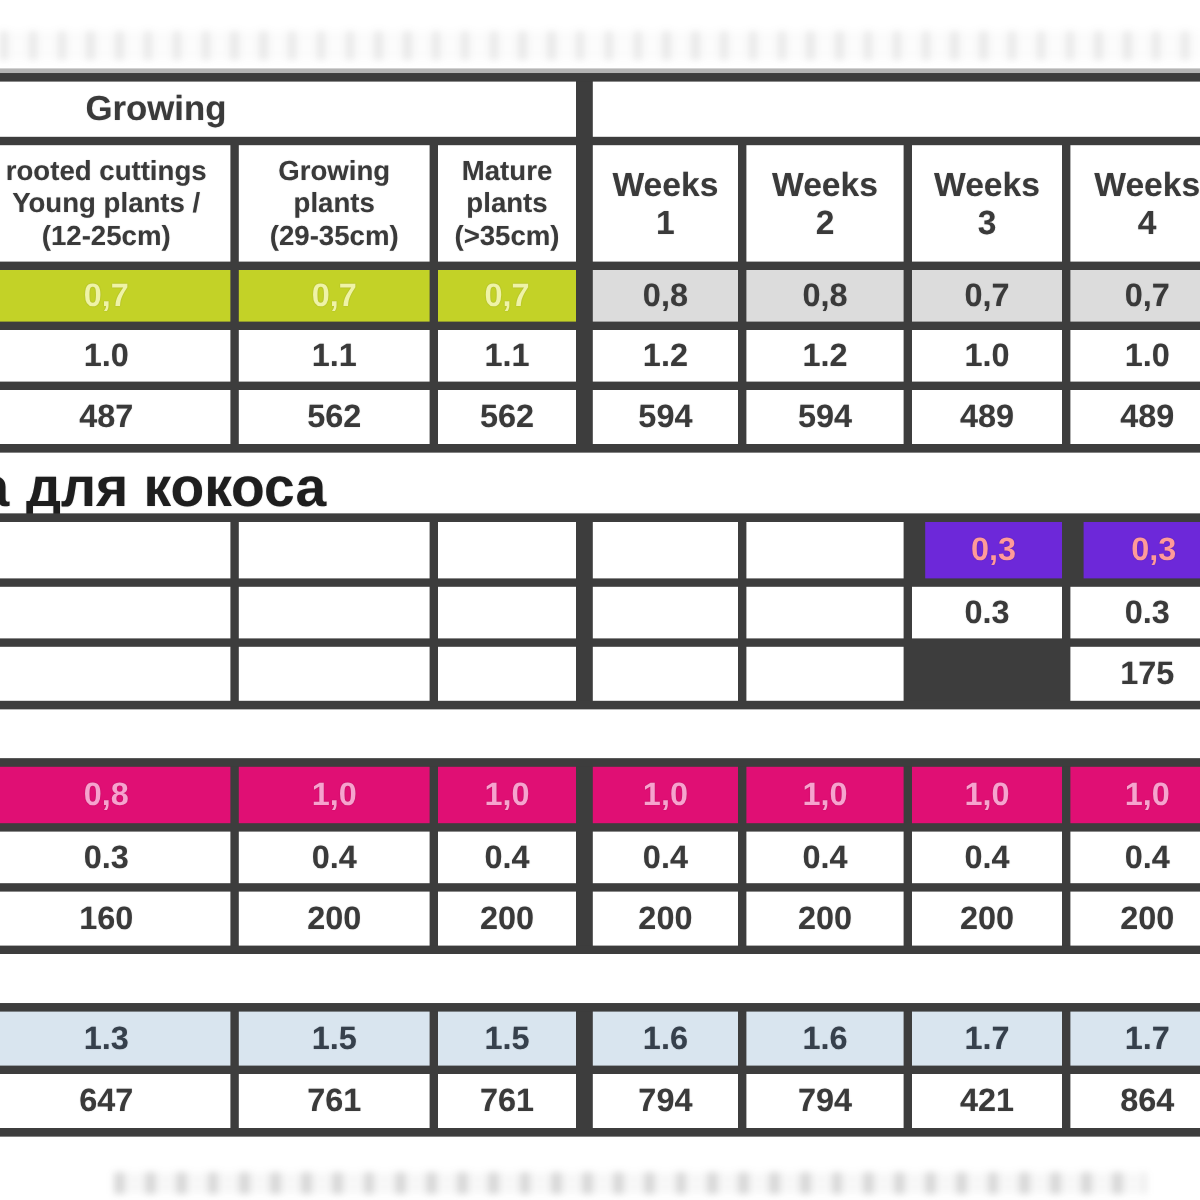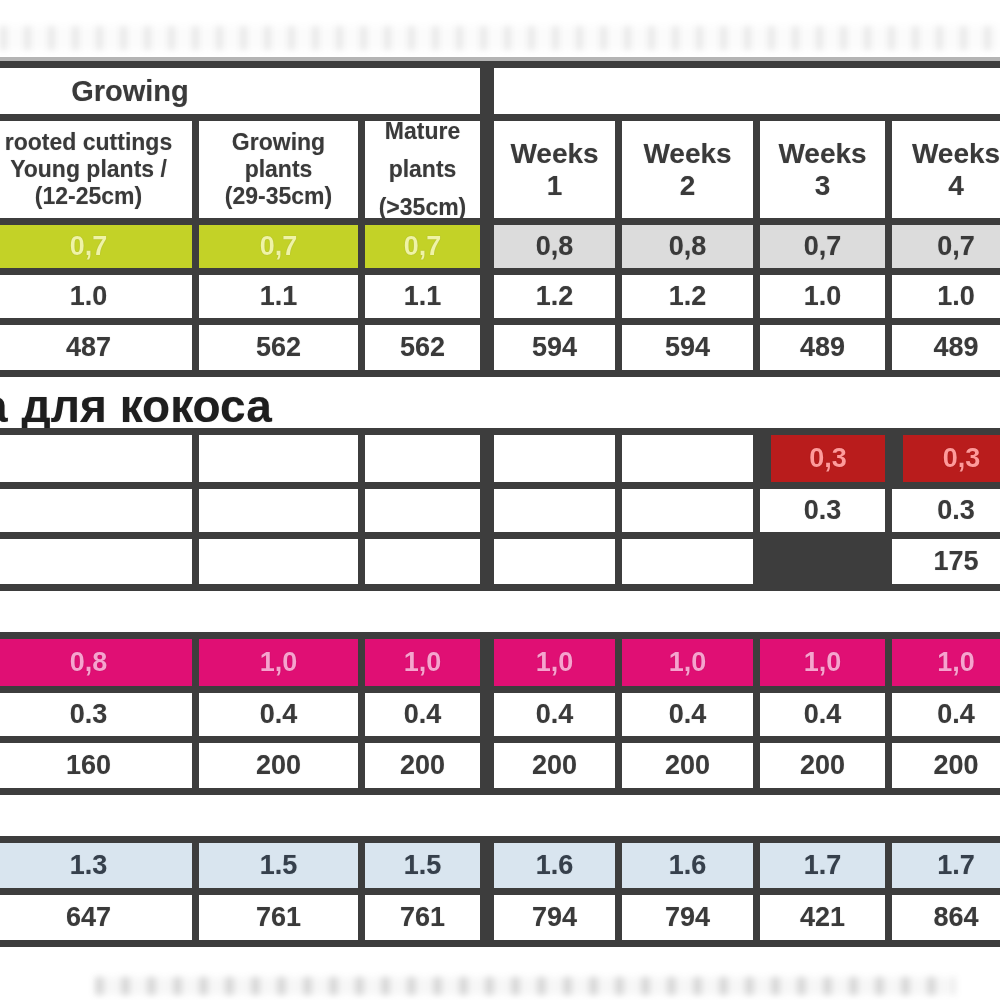--- a/index.html
+++ b/index.html
@@ -26,21 +26,21 @@
     font-weight:700;font-size:27px;color:#3a3a3a;
     text-shadow:0 0 1px rgba(0,0,0,.25);
     overflow:hidden;
   }
   .spacer{background:#3d3d3d;}
   .header{font-size:29px;}
   .stage-header{flex-direction:column;font-size:23px;line-height:1.18;text-align:center;}
   .week-header{flex-direction:column;font-size:28px;line-height:1.12;}
   .c-yellow{background:#c3d227;color:#eff3a6;}
   .c-gray{background:#dcdcdc;color:#3a3a3a;}
-  .c-red{background:#b91c1c;color:#ff9a9a;margin-left:11px;}
+  .c-red{background:#6d28d9;color:#ff9a9a;margin-left:11px;}
   .c-pink{background:#e00f74;color:#f6a3ce;}
   .c-blue{background:#d9e5ef;color:#36404c;}
   
   .coco-title{
     position:absolute;top:383px;left:-18px;height:46px;
     display:flex;align-items:center;white-space:nowrap;
     font-weight:700;font-size:46px;color:#1e1e1e;
     text-shadow:0 0 1px rgba(0,0,0,.3);
   }
   .coco-title .frag{margin-right:14px;}
@@ -69,21 +69,21 @@
       <div class="cell stage-header" style="grid-area: 2 / 2;">
         <span>rooted cuttings</span>
         <span>Young plants /</span>
         <span>(12-25cm)</span>
       </div>
       <div class="cell stage-header" style="grid-area: 2 / 3;">
         <span>Growing</span>
         <span>plants</span>
         <span>(29-35cm)</span>
       </div>
-      <div class="cell stage-header" style="grid-area: 2 / 4; gap: 11px;">
+      <div class="cell stage-header" style="grid-area: 2 / 4;">
         <span>Mature</span>
         <span>plants</span>
         <span>(&gt;35cm)</span>
       </div>
       <div class="cell spacer" style="grid-area: 2 / 5;"></div>
       <div class="cell week-header" style="grid-area: 2 / 6;">
         <span>Weeks</span>
         <span>1</span>
       </div>
       <div class="cell week-header" style="grid-area: 2 / 7;">

